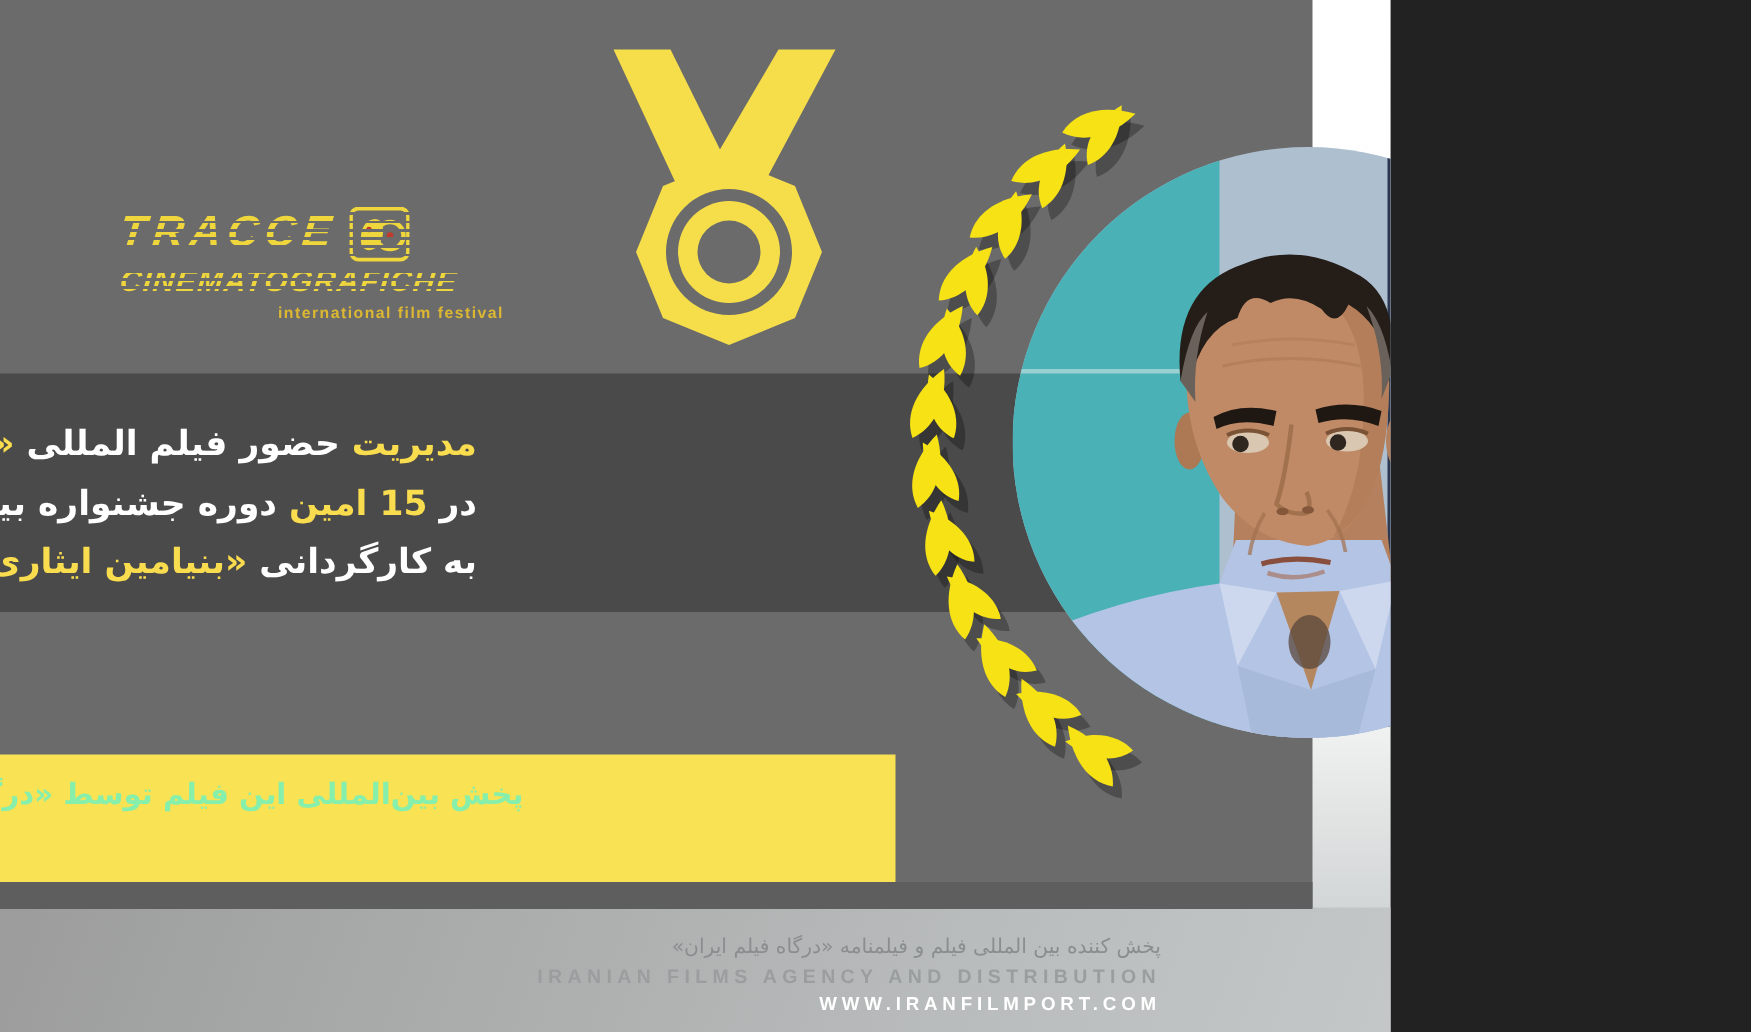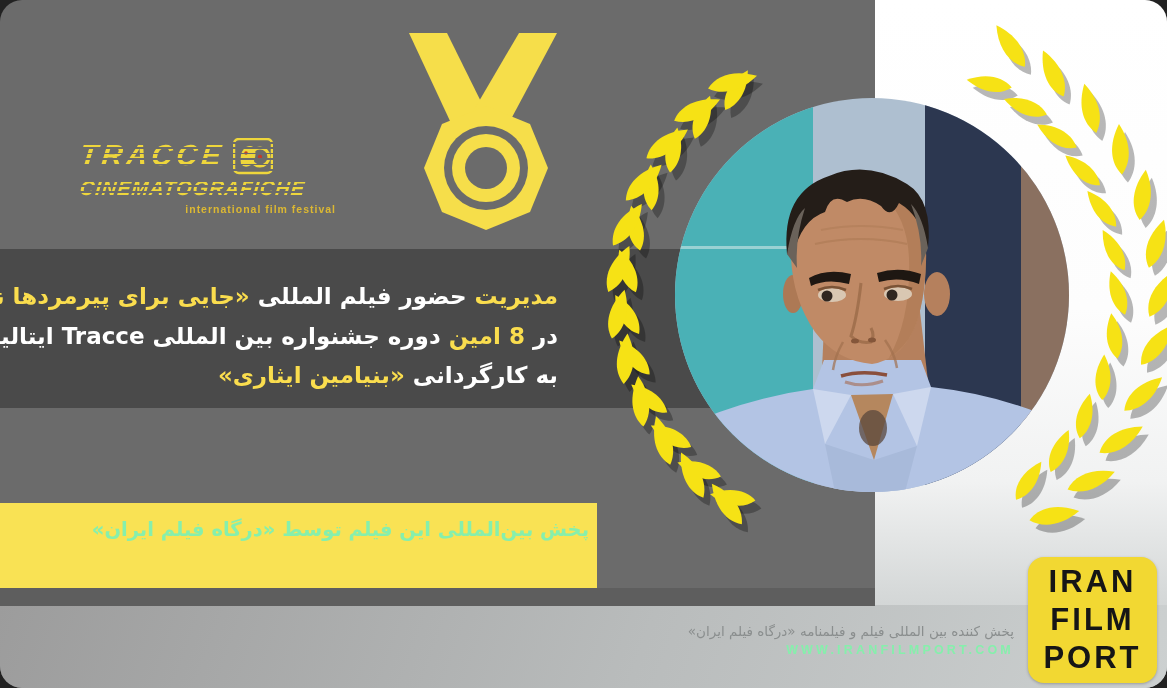--- a/index.html
+++ b/index.html
@@ -1,18 +1,18 @@
 <!DOCTYPE html>
 <html><head>
 <meta charset="utf-8">
 <style>
   html,body{margin:0;padding:0;background:#222;}
   .canvas{
-    position:relative;width:1167px;height:688px;overflow:hidden;
-    background:#6b6b6b;font-family:"DejaVu Sans",sans-serif;border-radius:22px;
+    position:relative;width:927px;height:688px;overflow:hidden;
+    background:#6b6b6b;font-family:"DejaVu Sans",sans-serif;
   }
   
   .bottom-strip{position:absolute;left:0;top:605px;width:1167px;height:83px;
     background:linear-gradient(110deg,#9c9c9c 0%,#b9bcbc 55%,#ccd0d0 100%);}
   .white-col{position:absolute;left:875px;top:0;width:292px;height:688px;
     background:linear-gradient(180deg,#ffffff 0%,#fdfdfd 45%,#f1f2f2 70%,#d6d9d9 86%,#c2c6c6 100%);}
   .dark-band{position:absolute;left:0;top:249px;width:875px;height:159px;background:#4a4a4a;}
   .sub-strip{position:absolute;left:0;top:588px;width:875px;height:18px;background:#5e5e5e;}
   .yellow-band{position:absolute;left:0;top:503px;width:597px;height:85px;background:#f9e254;}
   
@@ -36,21 +36,21 @@
   .main-text .hl{color:#fadd4e;}
   
   .banner-text{position:absolute;right:578px;top:513px;width:560px;direction:rtl;text-align:right;
     font-weight:bold;font-size:19.5px;line-height:34px;color:#86efac;white-space:nowrap;}
   
   .footer{position:absolute;right:153px;top:621px;text-align:right;
     font-family:"Liberation Sans",sans-serif;}
   .footer .fa{direction:rtl;font-family:"DejaVu Sans",sans-serif;font-size:13.5px;
     color:#8a8e8e;line-height:20px;}
   .footer .en{font-size:13px;letter-spacing:3.6px;color:#9a9e9e;font-weight:bold;line-height:19px;}
-  .footer .url{font-size:12.5px;letter-spacing:3.2px;color:#86efac;font-weight:bold;line-height:18px;}
+  .footer .url{font-size:12.5px;letter-spacing:3.2px;color:#ffffff;font-weight:bold;line-height:18px;}
   
   .ifp{position:absolute;left:1028px;top:557px;width:129px;height:126px;background:#f2d832;
     border-radius:16px;display:flex;flex-direction:column;justify-content:center;
     padding:0;box-shadow:0 1px 3px rgba(0,0,0,0.25);}
   .ifp div{font-family:"Liberation Sans",sans-serif;font-weight:bold;font-size:31px;
     line-height:38px;color:#161616;text-align:center;letter-spacing:3px;}
 </style>
 </head>
 <body>
 
@@ -242,30 +242,31 @@
         <circle cx="27" cy="19" r="2.2" fill="#c23b2a"></circle>
       </svg>
     </div>
     <div class="w2">CINEMATOGRAFICHE</div>
     <div class="sub">international film festival</div>
     <div class="stripes"></div>
   </div>
 
   <div class="main-text">
     <div><span class="hl">مدیریت</span><span> حضور فیلم المللی </span><span class="hl">«جایی برای پیرمردها نیست»</span></div>
-    <div><span>در </span><span class="hl">8 امین</span><span> دوره جشنواره بین المللی Tracce ایتالیا ۲۰۲۴</span></div>
+    <div><span>در </span><span class="hl">15 امین</span><span> دوره جشنواره بین المللی Tracce ایتالیا ۲۰۲۴</span></div>
     <div><span>به کارگردانی </span><span class="hl">«بنیامین ایثاری»</span></div>
   </div>
 
   <div class="banner-text">
     <div>پخش بین‌المللی این فیلم توسط «درگاه فیلم ایران»</div>
   </div>
 
   <div class="footer">
     <div class="fa">پخش کننده بین المللی فیلم و فیلمنامه «درگاه فیلم ایران»</div>
+    <div class="en">IRANIAN FILMS AGENCY AND DISTRIBUTION</div>
     <div class="url">WWW.IRANFILMPORT.COM</div>
   </div>
 
   <div class="ifp">
     <div>IRAN</div>
     <div>FILM</div>
     <div>PORT</div>
   </div>
 
 </div>

